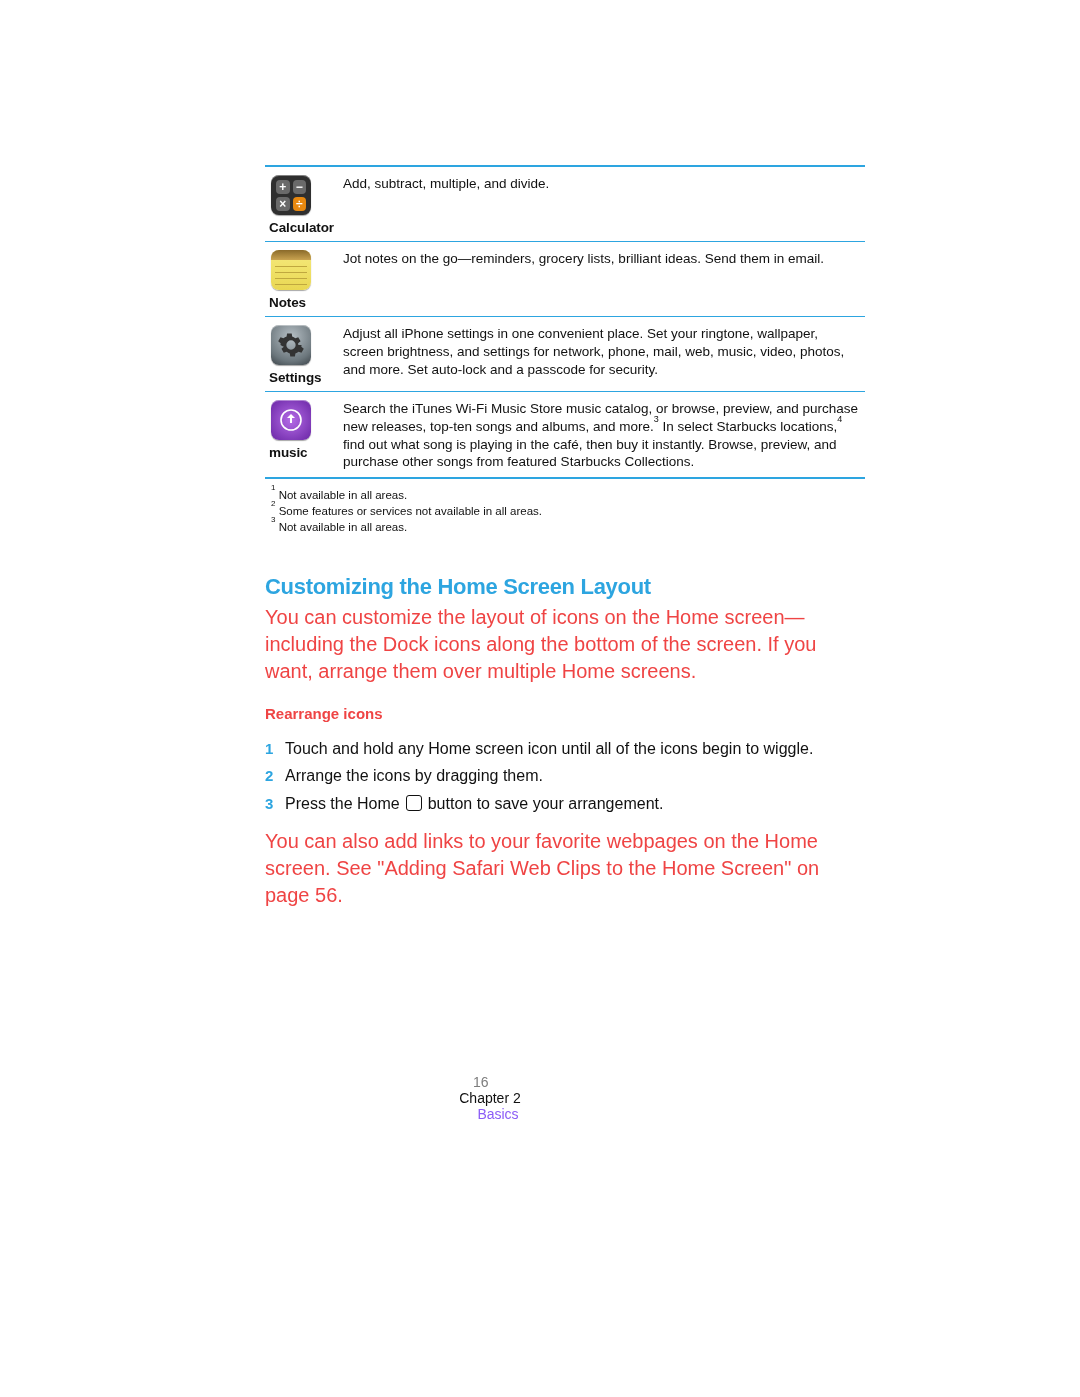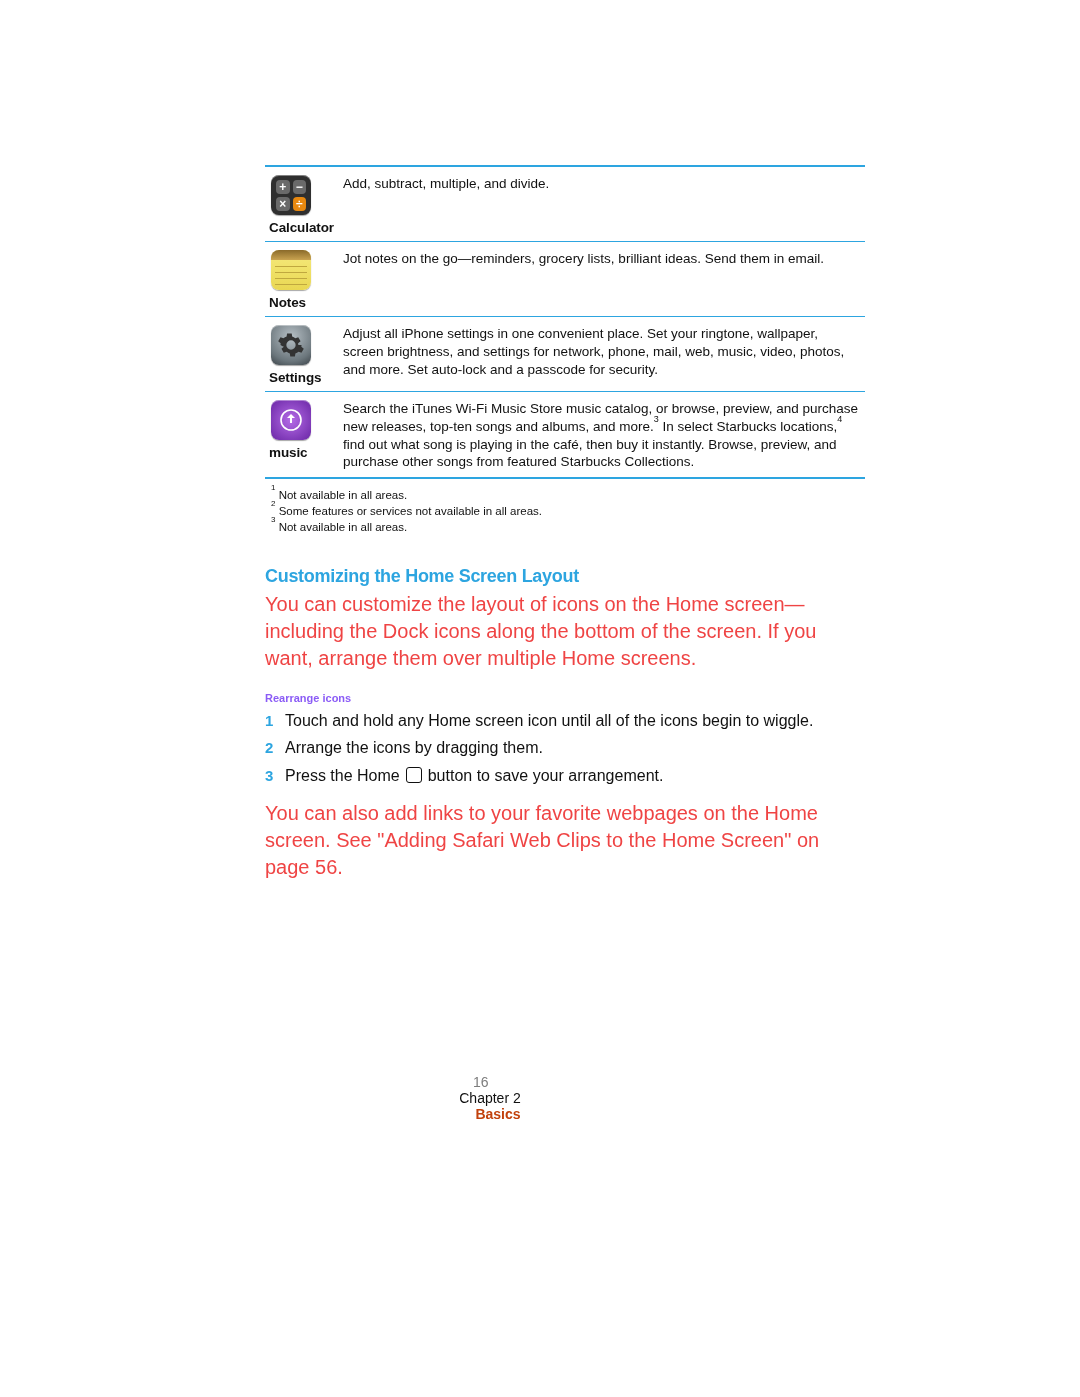--- a/index.html
+++ b/index.html
@@ -70,37 +70,37 @@
   .footnotes {
     margin: 8px 0 0 6px;
     font-size: 11.5px;
     line-height: 1.4;
     color: #111;
   }
   .footnotes sup { font-size: 8px; vertical-align: top; line-height: 0; position: relative; top: 1px;}
   .section-heading {
     color: #2da5e0;
     font-weight: 700;
-    font-size: 18px;
-    margin-top: 30px;
+    font-size: 22px;
+    margin-top: 38px;
     margin-bottom: 4px;
     letter-spacing: -0.3px;
   }
   .body {
     font-size: 20px;
     line-height: 1.35;
     color: #ef4444;
     margin: 0 0 2px 0;
   }
   .sub-heading {
     font-weight: 700;
-    font-size: 11px;
+    font-size: 15px;
     margin-top: 20px;
-    margin-bottom: 6px;
-    color: #8b5cf6;
+    margin-bottom: 16px;
+    color: #ef4444;
   }
   .steps {
     margin: 0;
     padding: 0;
     list-style: none;
   }
   .steps li {
     display: flex;
     align-items: baseline;
     margin: 4px 0 6px 0;
@@ -157,24 +157,23 @@
     align-self: flex-start;
     position: relative;
     top: -10px;
   }
   .chapter-label {
     font-weight: 400;
     font-size: 14px;
     color: #111;
   }
   .chapter-name {
-    color: #c2410c;
+    color: #8b5cf6;
     font-size: 14px;
     margin-left: 16px;
-    font-weight: bold;
   }
 
   
   .calc-icon { background: #2f2f2f; display: grid; grid-template-columns: 1fr 1fr; grid-template-rows: 1fr 1fr; gap: 3px; padding: 5px; box-sizing: border-box;}
   .calc-icon span { border-radius: 4px; display:flex; align-items:center; justify-content:center; font-weight:700; font-size:12px; color:#fff;}
   .calc-icon .b1 { background:#6a6a6a;} .calc-icon .b2 { background:#6a6a6a;} .calc-icon .b3 { background:#6a6a6a;} .calc-icon .b4 { background:#e8880f;}
 
   .notes-icon { background: linear-gradient(#f6ea7e,#e9d752); position:relative; overflow:hidden;}
   .notes-icon::before { content:""; position:absolute; left:0; right:0; top:0; height:10px; background:linear-gradient(#8a6a2a,#c9a350);}
   .notes-icon .line { position:absolute; left:4px; right:4px; height:1px; background:#c0a83f;}

